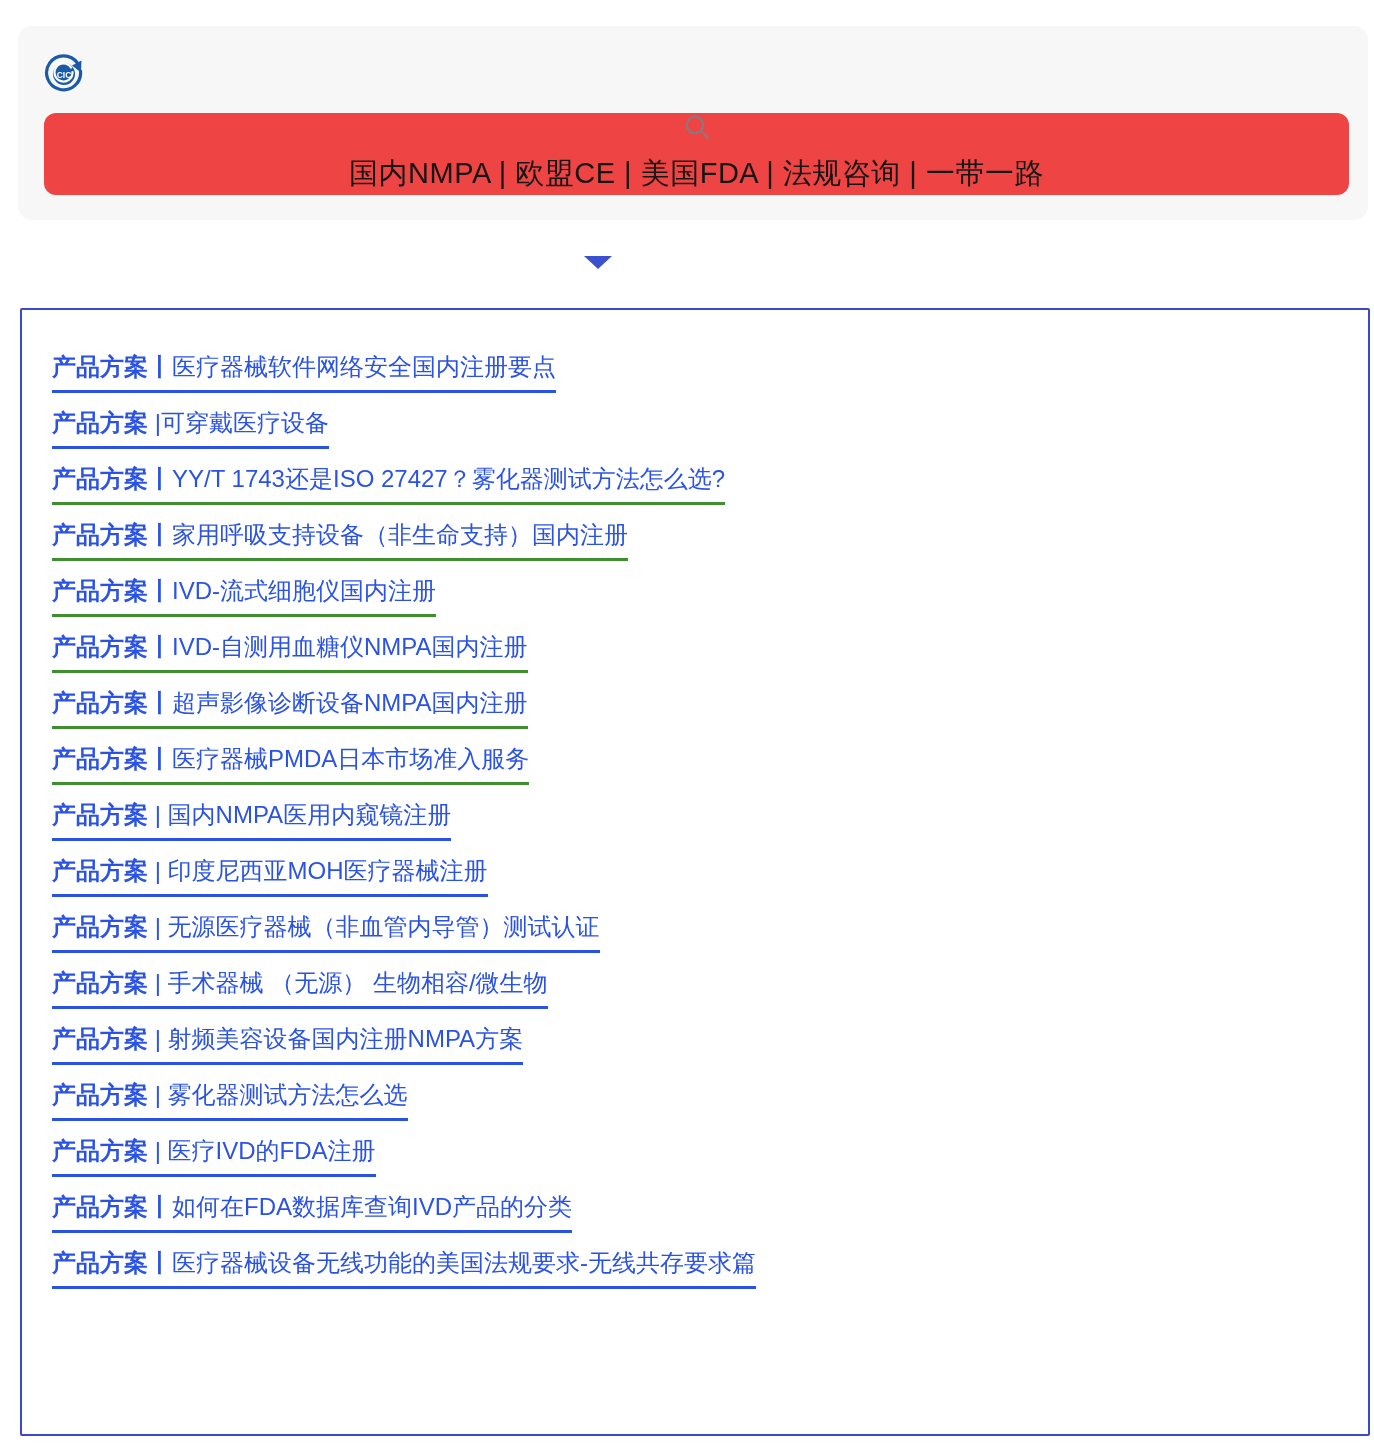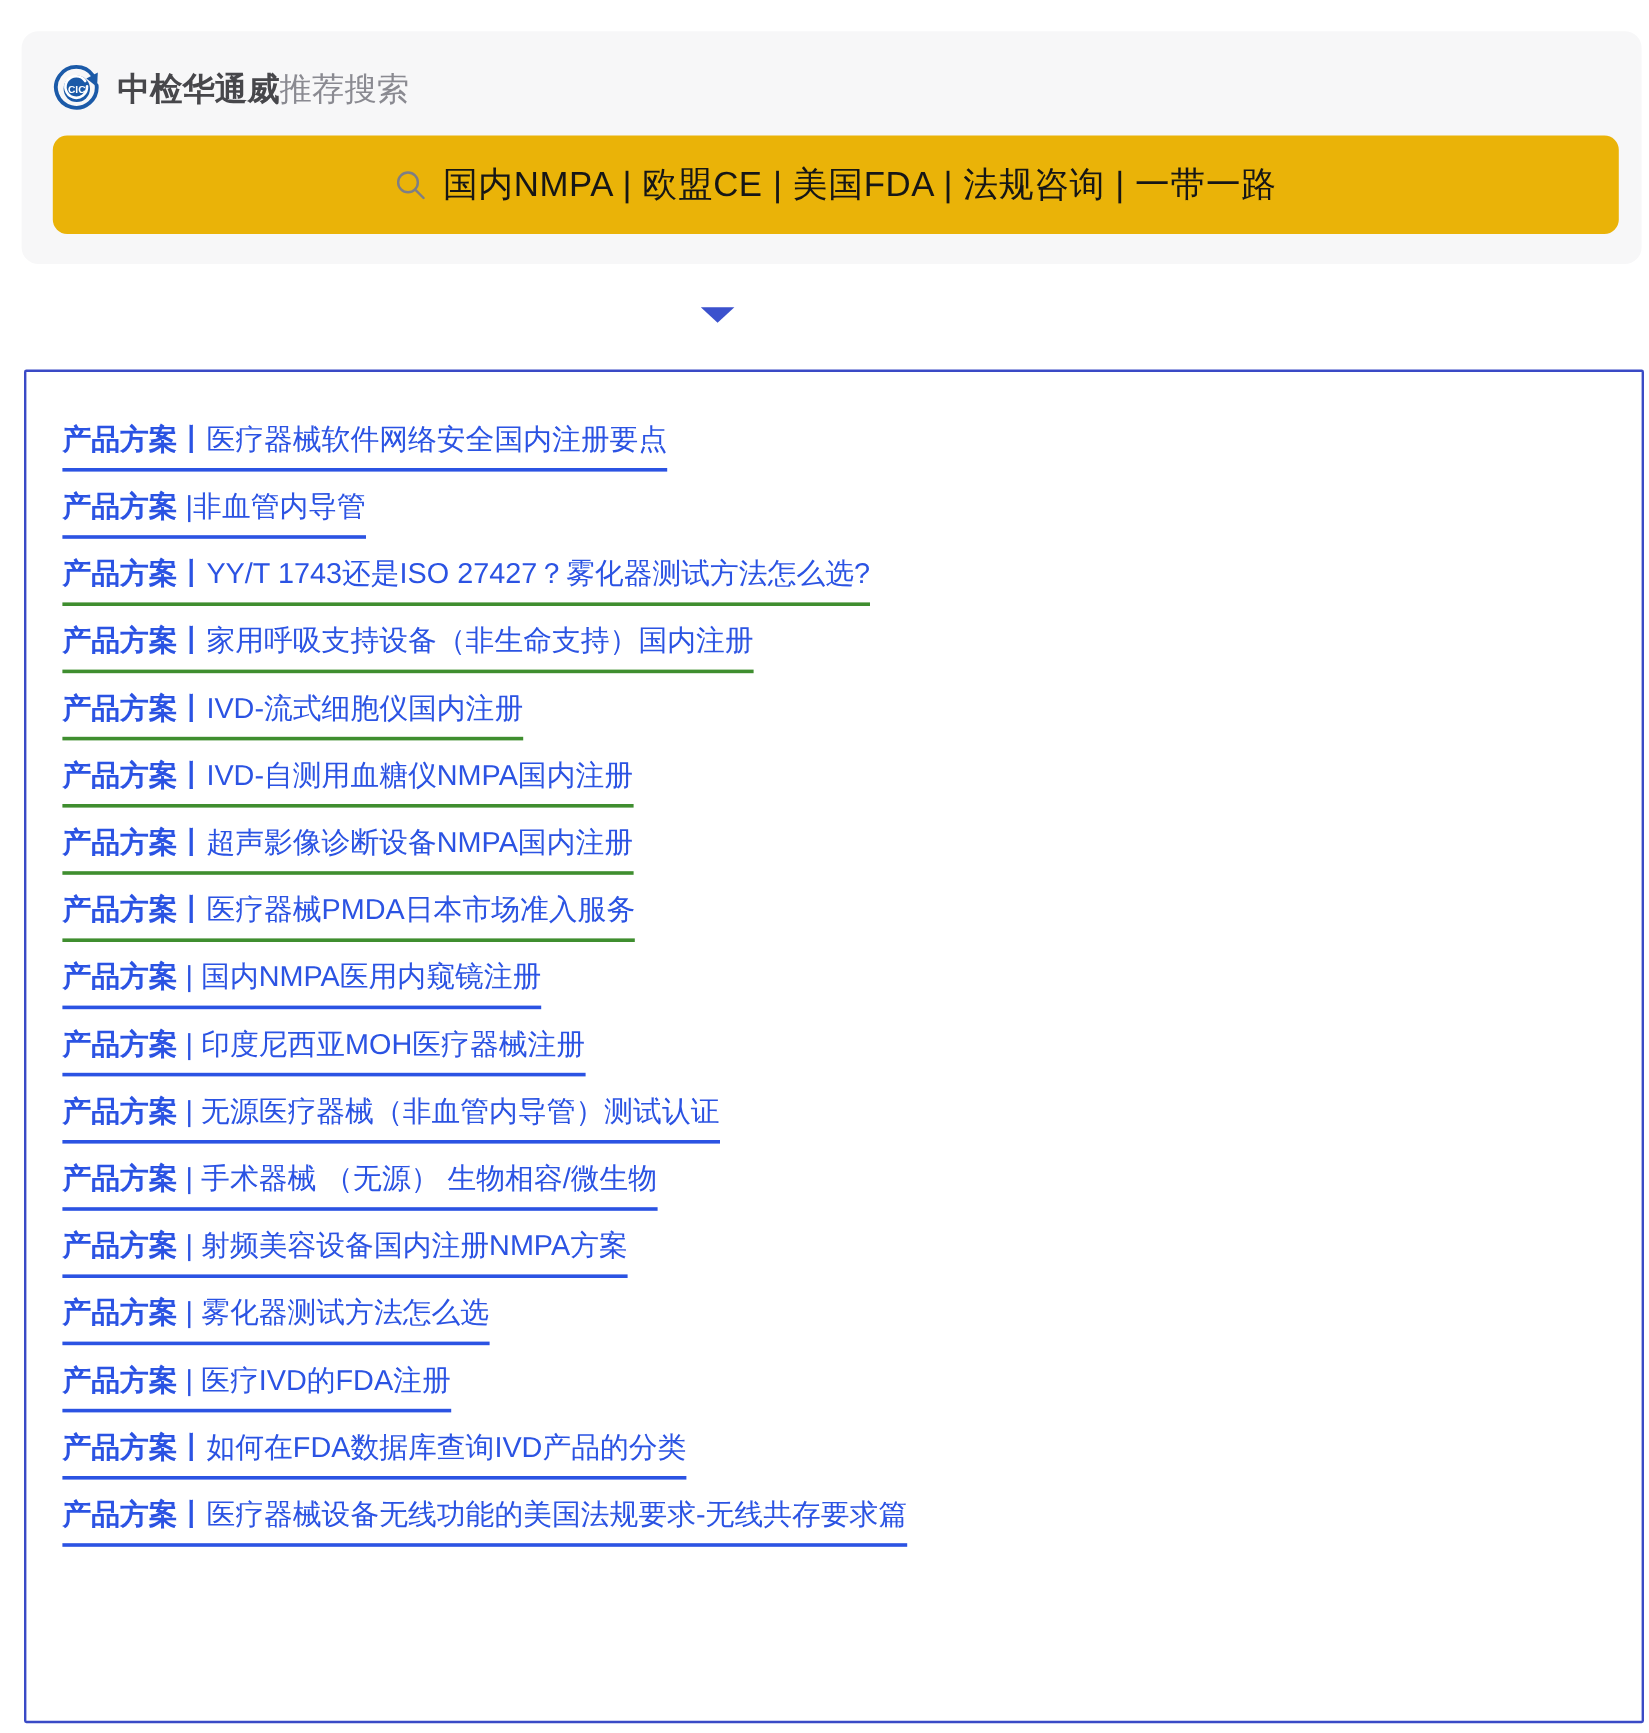--- a/index.html
+++ b/index.html
@@ -28,23 +28,24 @@
     position:absolute;left:26px;top:26px;height:44px;
     display:flex;align-items:center;gap:14px;justify-content:center;
   }
   .logo{width:40px;height:40px;display:block;}
   .brand-title{font-size:27px;line-height:40px;white-space:nowrap;}
   .brand-title .bold{font-weight:700;color:var(--title-dark);}
   .brand-title .rest{font-weight:400;color:var(--title-gray);}
 
   .search-box{
     position:absolute;left:26px;top:87px;width:1305px;height:82px;
-    background:#eab308;border-radius:12px;
+    background:#ef4444;border-radius:12px;
     display:flex;align-items:center;justify-content:center;gap:14px;
     cursor:text;
+    flex-direction:column;
   }
   .search-icon{width:26px;height:26px;flex:0 0 auto;}
   .search-text{
     font-size:29px;color:var(--search-text);white-space:nowrap;
     letter-spacing:0.5px;
   }
 
   
   .dropdown-toggle{
     position:absolute;left:583px;top:254px;width:30px;height:16px;
@@ -81,43 +82,40 @@
 <div class="header-card">
 
   <div class="brand-row">
     <svg class="logo" viewBox="0 0 40 40">
       <path d="M 33.5 9 A 17 17 0 1 0 36.5 17" fill="none" stroke="#1b5aa8" stroke-width="3.2" stroke-linecap="round"></path>
       <path d="M 37.5 6.5 L 36.9 18.5 L 28 11.5 Z" fill="#1b5aa8"></path>
       <circle cx="20" cy="20" r="11" fill="#1b5aa8"></circle>
       <path d="M 27 13.5 A 9 9 0 1 0 28.5 18" fill="none" stroke="#ffffff" stroke-width="2.2" stroke-linecap="round"></path>
       <text x="20" y="23.5" text-anchor="middle" font-size="8.5" font-weight="bold" fill="#ffffff" font-family="Liberation Sans, sans-serif">CIC</text>
     </svg>
-    <div class="brand-title">
-      <span class="bold">中检华通威</span><span class="rest">推荐搜索</span>
-    </div>
   </div>
 
   <div class="search-box">
     <svg class="search-icon" viewBox="0 0 26 26">
       <circle cx="11" cy="11" r="8.2" fill="none" stroke="#7e7e85" stroke-width="2"></circle>
       <line x1="17" y1="17" x2="24" y2="24" stroke="#7e7e85" stroke-width="2" stroke-linecap="round"></line>
     </svg>
     <span class="search-text">国内NMPA | 欧盟CE | 美国FDA | 法规咨询 | 一带一路</span>
   </div>
 
 </div>
 
 <button class="dropdown-toggle">
   <span class="tri"></span>
 </button>
 
 <div class="panel">
   <div class="list">
       <div class="row"><a href="#" class="item"><span class="b">产品方案丨</span><span class="r">医疗器械软件网络安全国内注册要点</span></a></div>
-      <div class="row"><a href="#" class="item"><span class="b">产品方案</span><span class="r"> |非血管内导管</span></a></div>
+      <div class="row"><a href="#" class="item"><span class="b">产品方案</span><span class="r"> |可穿戴医疗设备</span></a></div>
       <div class="row"><a href="#" class="item u-green"><span class="b">产品方案丨</span><span class="r">YY/T 1743还是ISO 27427？雾化器测试方法怎么选?</span></a></div>
       <div class="row"><a href="#" class="item u-green"><span class="b">产品方案丨</span><span class="r">家用呼吸支持设备（非生命支持）国内注册</span></a></div>
       <div class="row"><a href="#" class="item u-green"><span class="b">产品方案丨</span><span class="r">IVD-流式细胞仪国内注册</span></a></div>
       <div class="row"><a href="#" class="item u-green"><span class="b">产品方案丨</span><span class="r">IVD-自测用血糖仪NMPA国内注册</span></a></div>
       <div class="row"><a href="#" class="item u-green"><span class="b">产品方案丨</span><span class="r">超声影像诊断设备NMPA国内注册</span></a></div>
       <div class="row"><a href="#" class="item u-green"><span class="b">产品方案丨</span><span class="r">医疗器械PMDA日本市场准入服务</span></a></div>
       <div class="row"><a href="#" class="item"><span class="b">产品方案</span><span class="r"> | 国内NMPA医用内窥镜注册</span></a></div>
       <div class="row"><a href="#" class="item"><span class="b">产品方案</span><span class="r"> | 印度尼西亚MOH医疗器械注册</span></a></div>
       <div class="row"><a href="#" class="item"><span class="b">产品方案</span><span class="r"> | 无源医疗器械（非血管内导管）测试认证</span></a></div>
       <div class="row"><a href="#" class="item"><span class="b">产品方案</span><span class="r"> | 手术器械 （无源） 生物相容/微生物</span></a></div>

